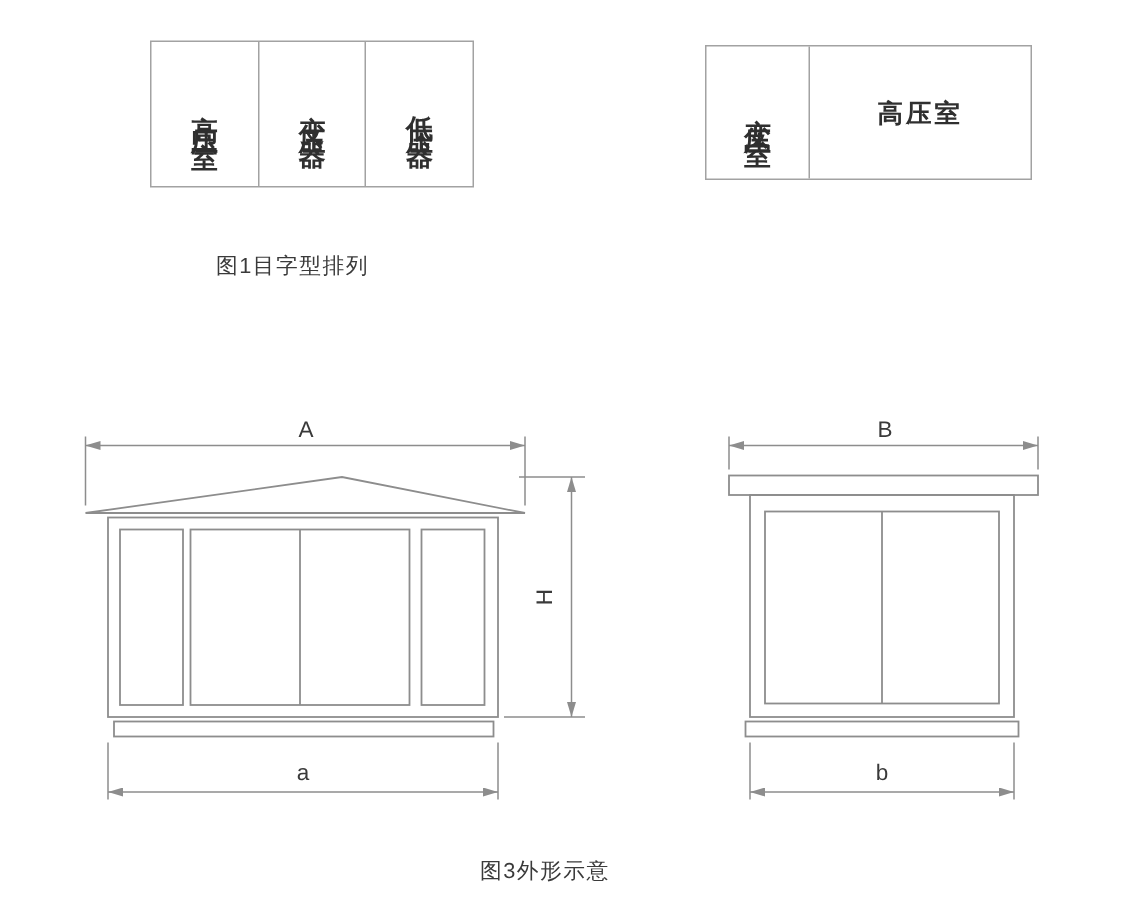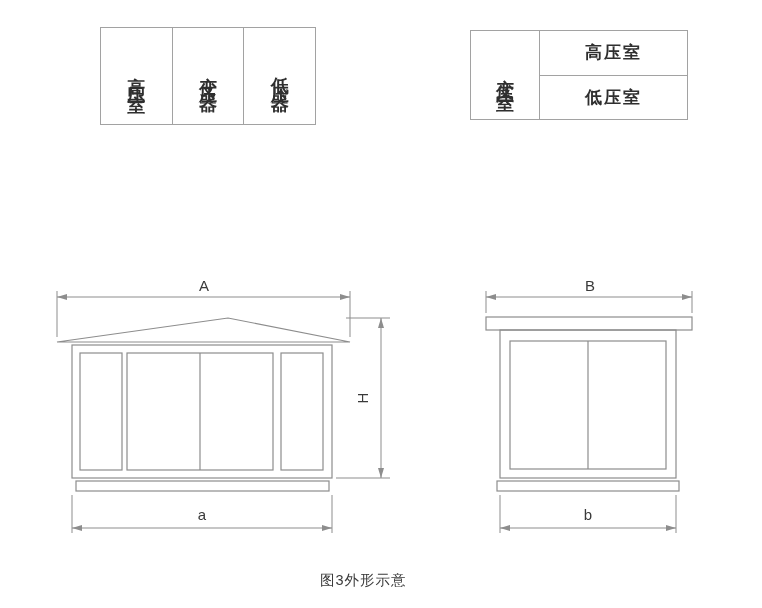--- a/index.html
+++ b/index.html
@@ -85,31 +85,29 @@
     <div class="cell">
       <span class="vtext">高压室</span>
     </div>
     <div class="cell bl">
       <span class="vtext">变压器</span>
     </div>
     <div class="cell bl">
       <span class="vtext">低压器</span>
     </div>
   </div>
+  <div class="caption cap1">图1目字型排列</div>
 
   <div class="fig2-table">
     <div class="f2left">
       <span class="vtext">变压室</span>
     </div>
     <div class="f2right">
       <div class="hcell">
         <span class="htext">高压室</span>
-      </div>
-      <div class="hcell bt">
-        <span class="htext">低压室</span>
       </div>
     </div>
   </div>
 
   <svg class="fig3" width="762" height="290" viewBox="0 0 762 290">
     <defs>
       <marker id="arrL" markerUnits="userSpaceOnUse" markerWidth="10" markerHeight="6" refX="0" refY="3" orient="0">
         <path class="arr" d="M10,0 L0,3 L10,6 Z"></path>
       </marker>
       <marker id="arrR" markerUnits="userSpaceOnUse" markerWidth="10" markerHeight="6" refX="10" refY="3" orient="0">

